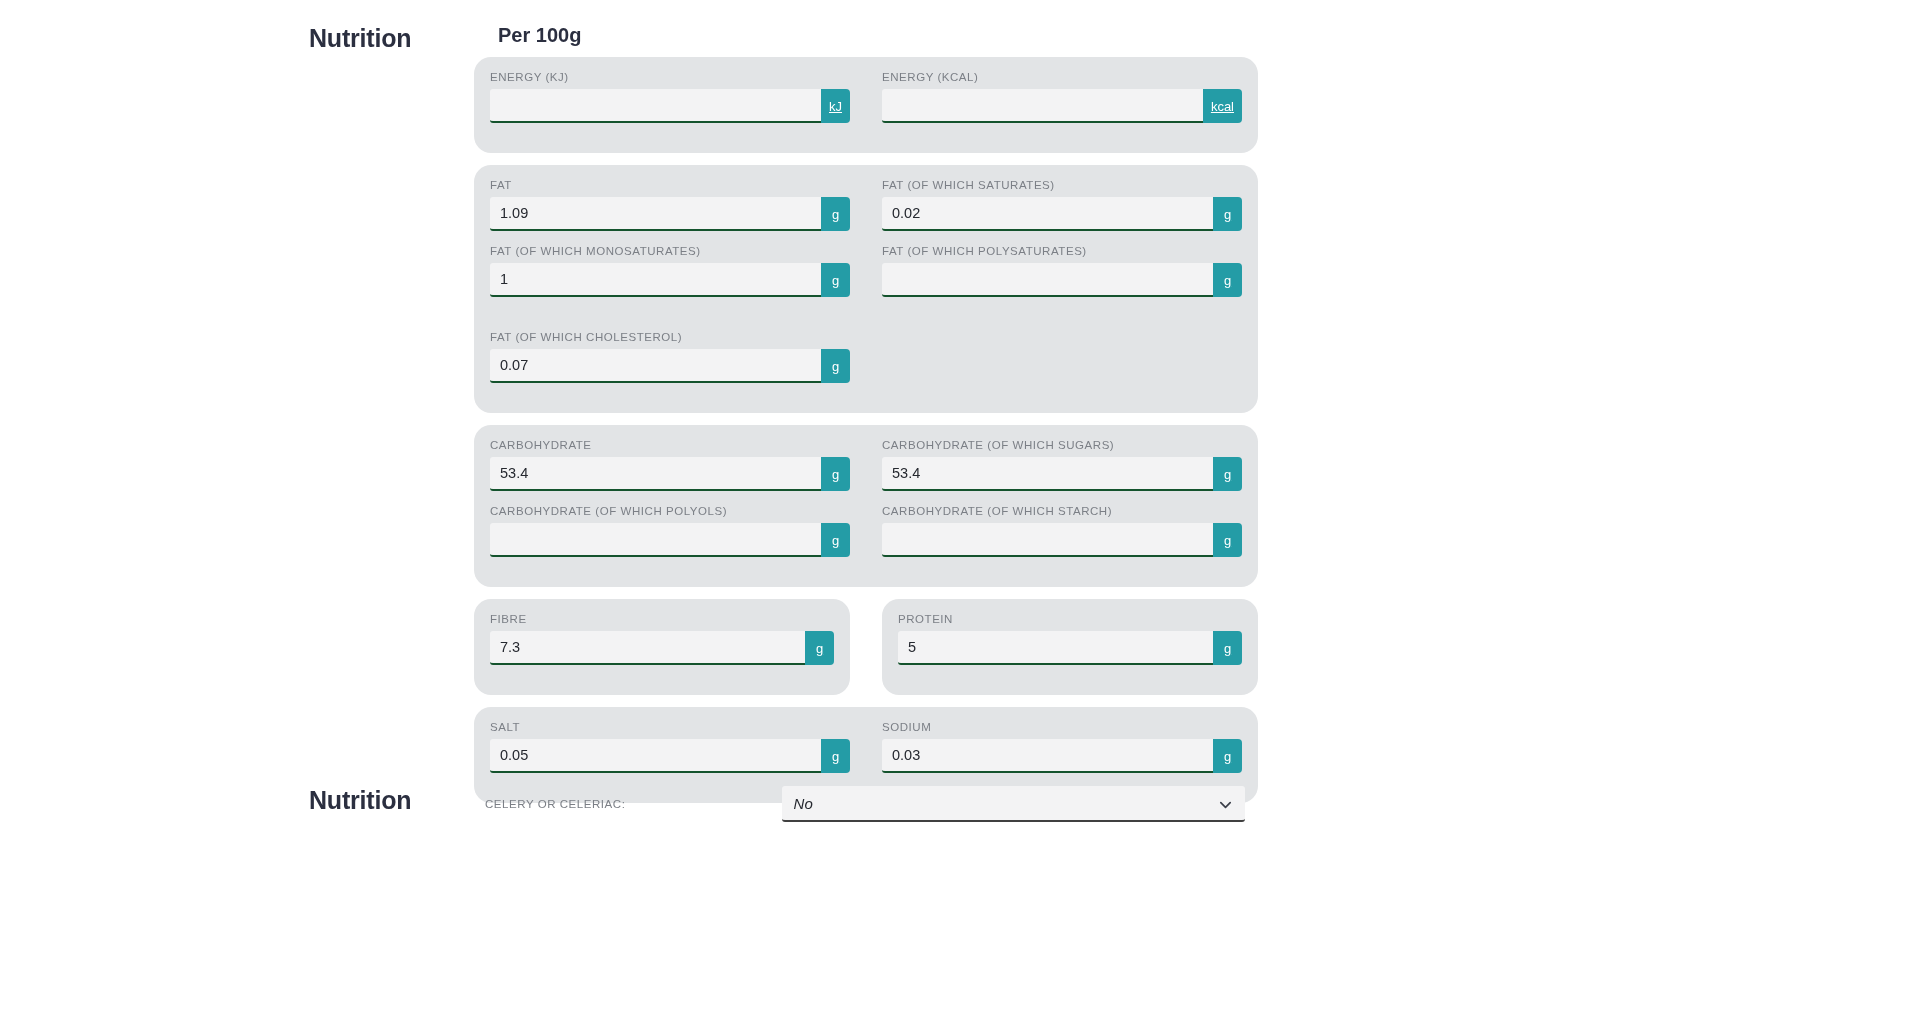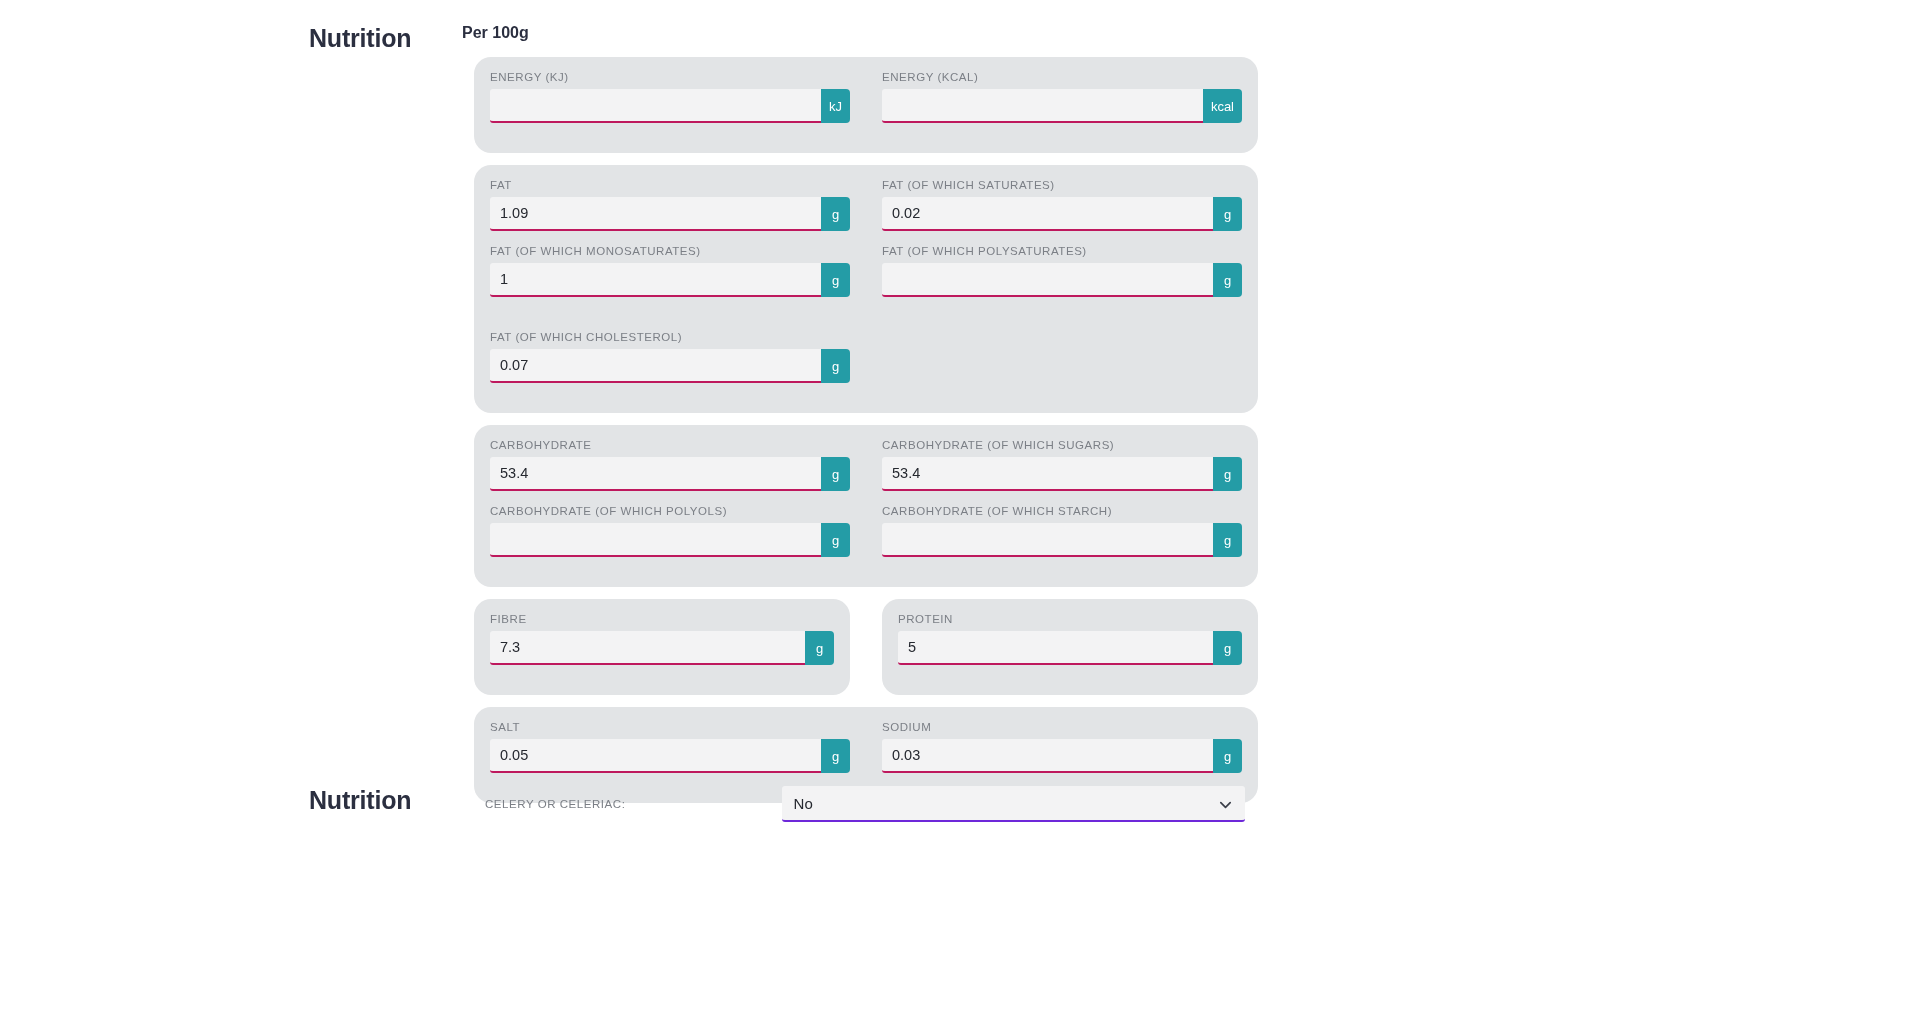--- a/index.html
+++ b/index.html
@@ -21,23 +21,23 @@
     letter-spacing: -0.2px;
     white-space: nowrap;
     text-align: right;
   }
   #nutrition-heading { left: 309px; top: 24px; }
   #allergens-heading { left: 309px; top: 786px; }
 
   
   .per-label {
     position: absolute;
-    left: 462px;
+    left: 498px;
     top: 24px;
-    font-size: 16px;
+    font-size: 20px;
     font-weight: 700;
     color: #2b2f40;
   }
 
   
   .nutrition-wrap {
     position: absolute;
     left: 474px;
     top: 57px;
     width: 784px;
@@ -82,21 +82,21 @@
     display: flex;
     align-items: stretch;
     height: 34px;
     margin-bottom: 14px;
   }
   .input-group input {
     flex: 1 1 auto;
     min-width: 0;
     height: 34px;
     border: none;
-    border-bottom: 2px solid #be185d;
+    border-bottom: 2px solid #14532d;
     background: #f3f3f4;
     font-family: "Liberation Sans", sans-serif;
     font-size: 14.5px;
     color: #25282f;
     padding: 16px 10px;
     border-radius: 3px 0 0 3px;
     outline: none;
   }
   .unit-badge {
     flex: 0 0 auto;
@@ -104,20 +104,21 @@
     height: 34px;
     background: #249ca6;
     color: #ffffff;
     font-size: 13px;
     display: flex;
     align-items: center;
     justify-content: center;
     padding: 0 8px;
     border-radius: 0 4px 4px 0;
     user-select: none;
+    text-decoration: underline;
   }
 
   
   .allergen-row {
     position: absolute;
     left: 485px;
     top: 786px;
     display: flex;
     align-items: center;
     width: 760px;
@@ -135,28 +136,29 @@
     position: relative;
     width: 494px;
     height: 36px;
   }
   .select-wrap select {
     width: 100%;
     height: 36px;
     -webkit-appearance: none;
     appearance: none;
     border: none;
-    border-bottom: 2px solid #6d28d9;
+    border-bottom: 2px solid #404040;
     background: #f3f3f4;
     border-radius: 3px;
     font-family: "Liberation Sans", sans-serif;
     font-size: 15px;
     color: #25282f;
     padding: 0 34px 0 12px;
     outline: none;
+    font-style: italic;
   }
   .chevron {
     position: absolute;
     right: 12px;
     top: 11px;
     pointer-events: none;
     color: #3b3f49;
   }
 </style>
 </head>

